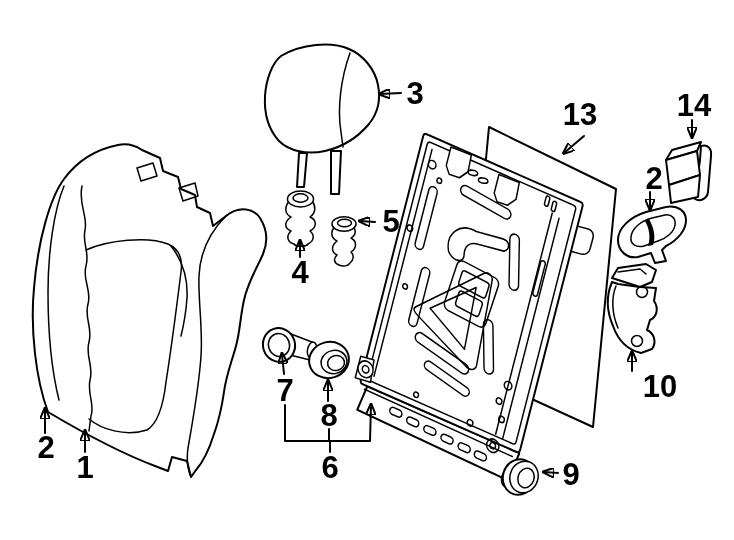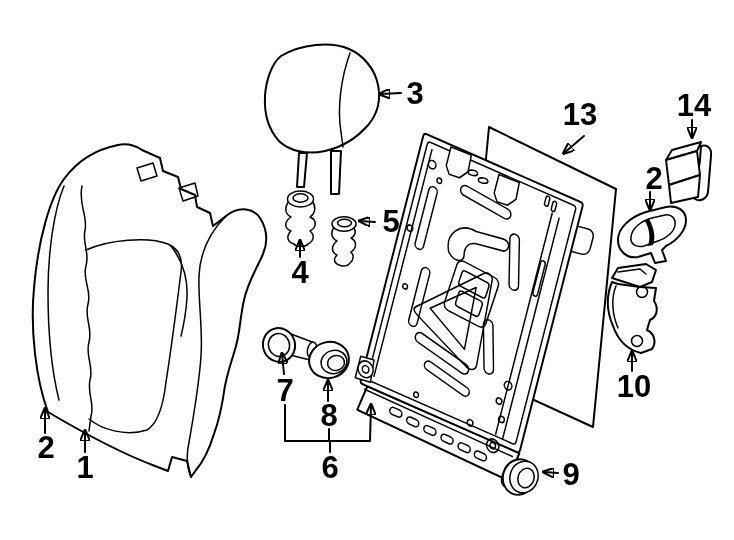--- a/index.html
+++ b/index.html
@@ -198,18 +198,18 @@
 
 <div class="co" style="left:85px;top:467px">1</div>
 <div class="co" style="left:46px;top:447px">2</div>
 <div class="co" style="left:415px;top:93px">3</div>
 <div class="co" style="left:300px;top:272px">4</div>
 <div class="co" style="left:391px;top:221px">5</div>
 <div class="co" style="left:330px;top:467px">6</div>
 <div class="co" style="left:285px;top:390px">7</div>
 <div class="co" style="left:329px;top:415px">8</div>
 <div class="co" style="left:571px;top:474px">9</div>
-<div class="co" style="left:634px;top:386px">10</div>
+<div class="co" style="left:660px;top:386px">10</div>
 <div class="co" style="left:654px;top:178px">2</div>
 <div class="co" style="left:694px;top:105px">14</div>
 <div class="co" style="left:580px;top:114px">13</div>
 
 </div>
 
 </body></html>

